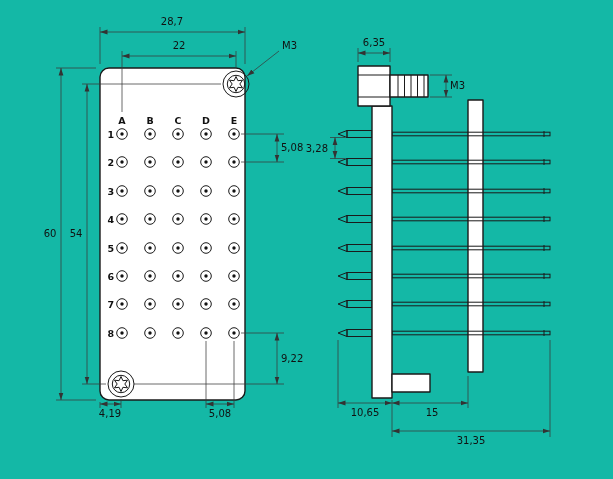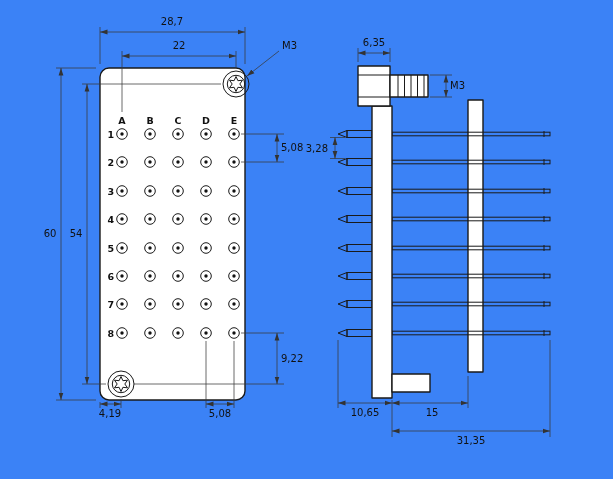--- a/index.html
+++ b/index.html
@@ -1,16 +1,16 @@
 <!DOCTYPE html>
 <html><head>
 <meta charset="utf-8">
 <style>
   html,body{margin:0;padding:0;background:#fff}
-  .stage{position:relative;width:613px;height:479px;background:#3b82f6;overflow:hidden;
+  .stage{position:relative;width:613px;height:479px;background:#14b8a6;overflow:hidden;
          font-family:"DejaVu Sans",sans-serif}
   .outline{fill:#fff;stroke:#1a1a1a;stroke-width:1.4;stroke-linejoin:round}
   .thin{fill:none;stroke:#1a1a1a;stroke-width:1}
   .ext{stroke:#3a3a3a;stroke-width:.75;fill:none}
   .dim{stroke:#3a3a3a;stroke-width:.75;fill:none;marker-start:url(#arr);marker-end:url(#arr)}
   .leader{stroke:#3a3a3a;stroke-width:.75;fill:none;marker-end:url(#arr)}
   .dimtext{font:10px "DejaVu Sans",sans-serif;fill:#111}
   .lbl{font:bold 9.5px "DejaVu Sans",sans-serif;fill:#111}
 </style>
 </head>

